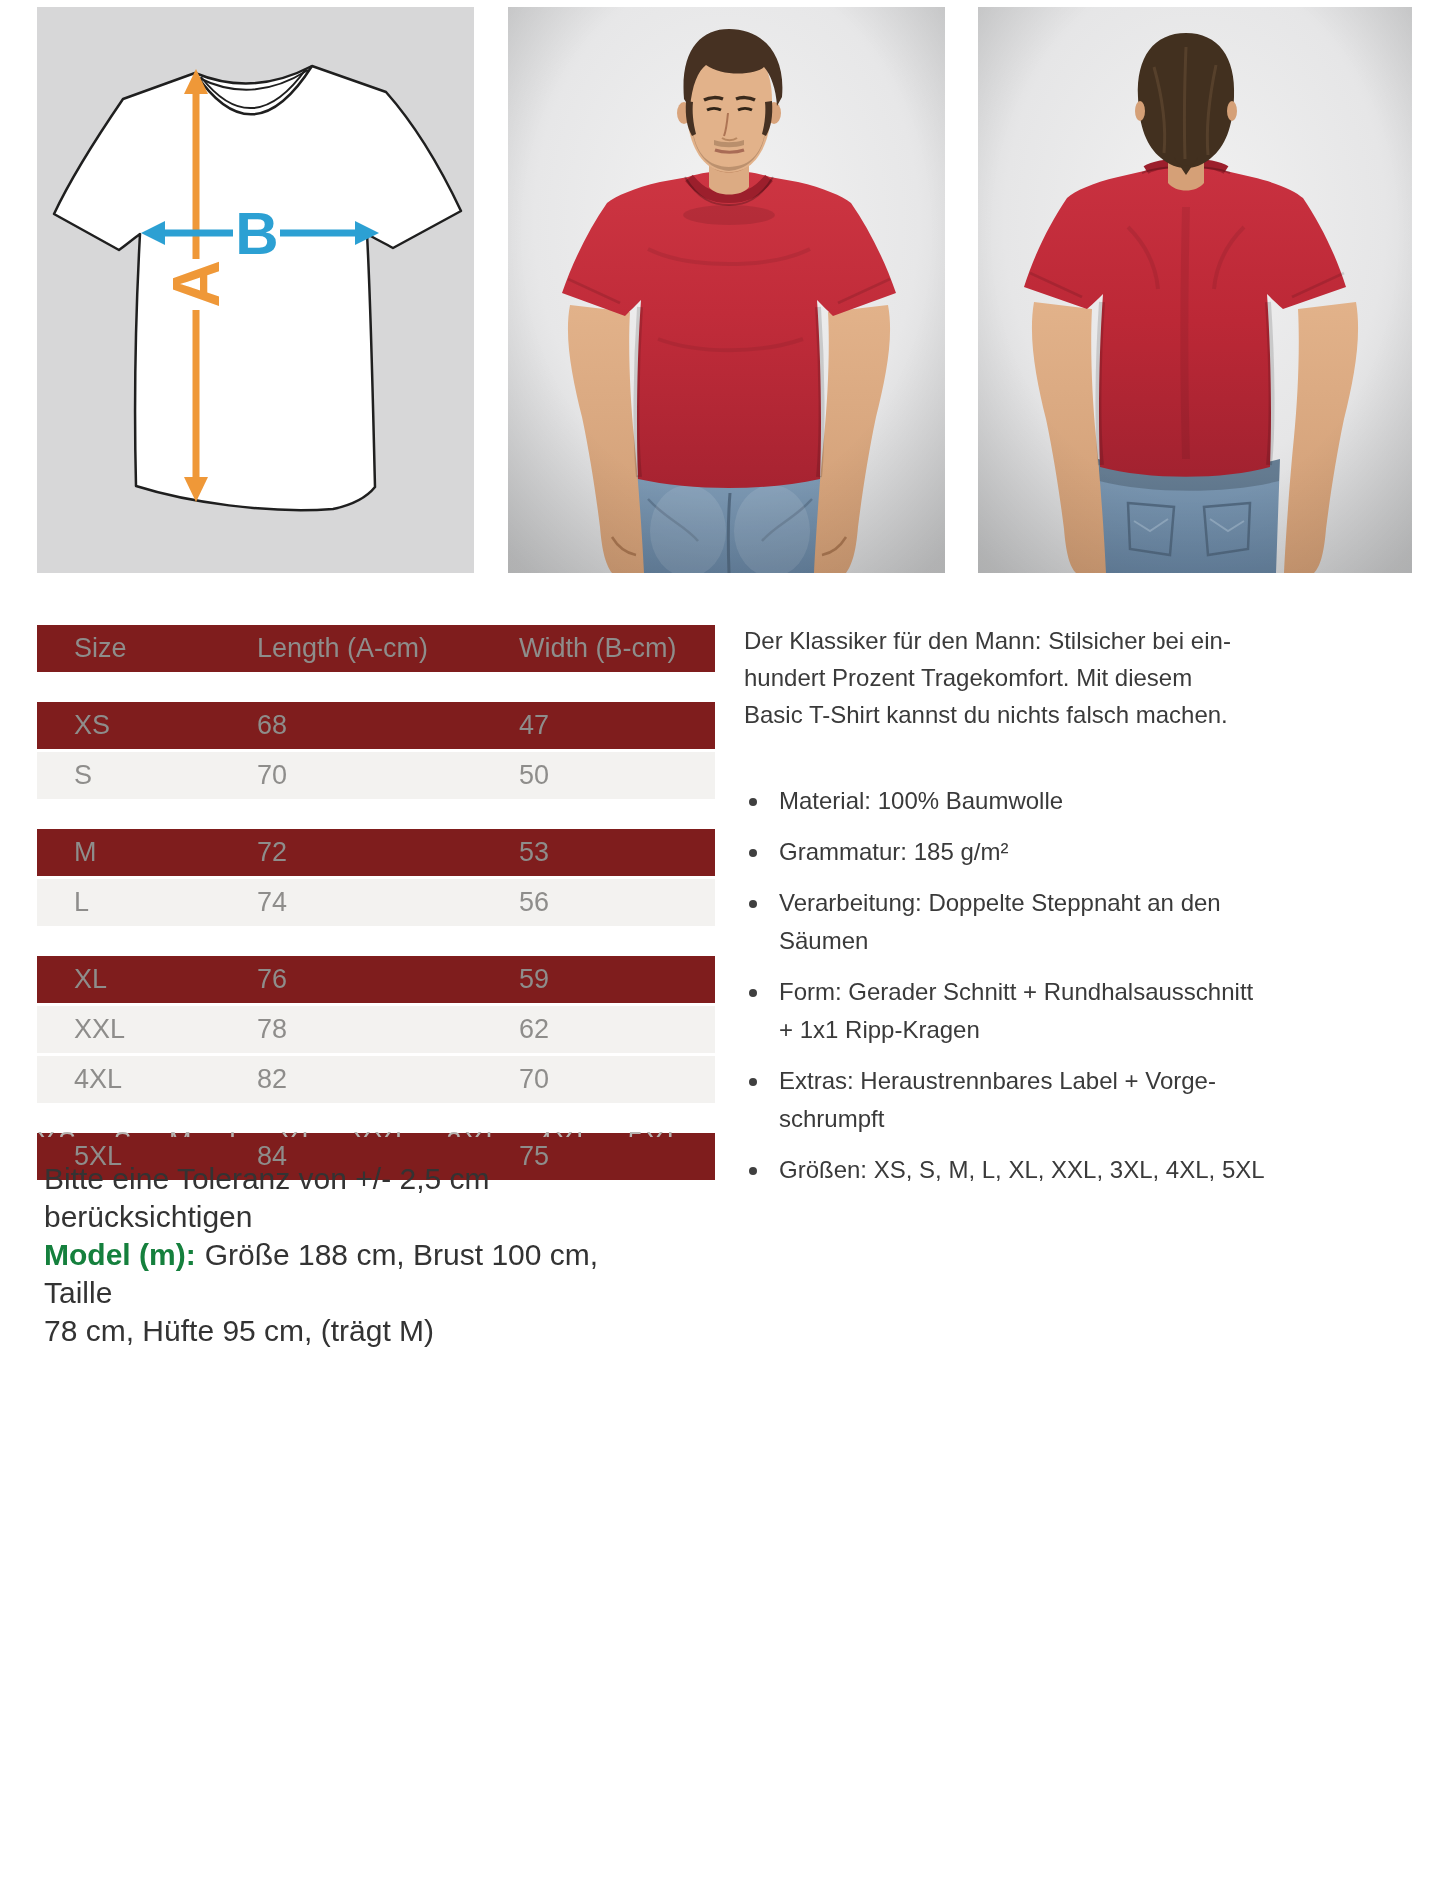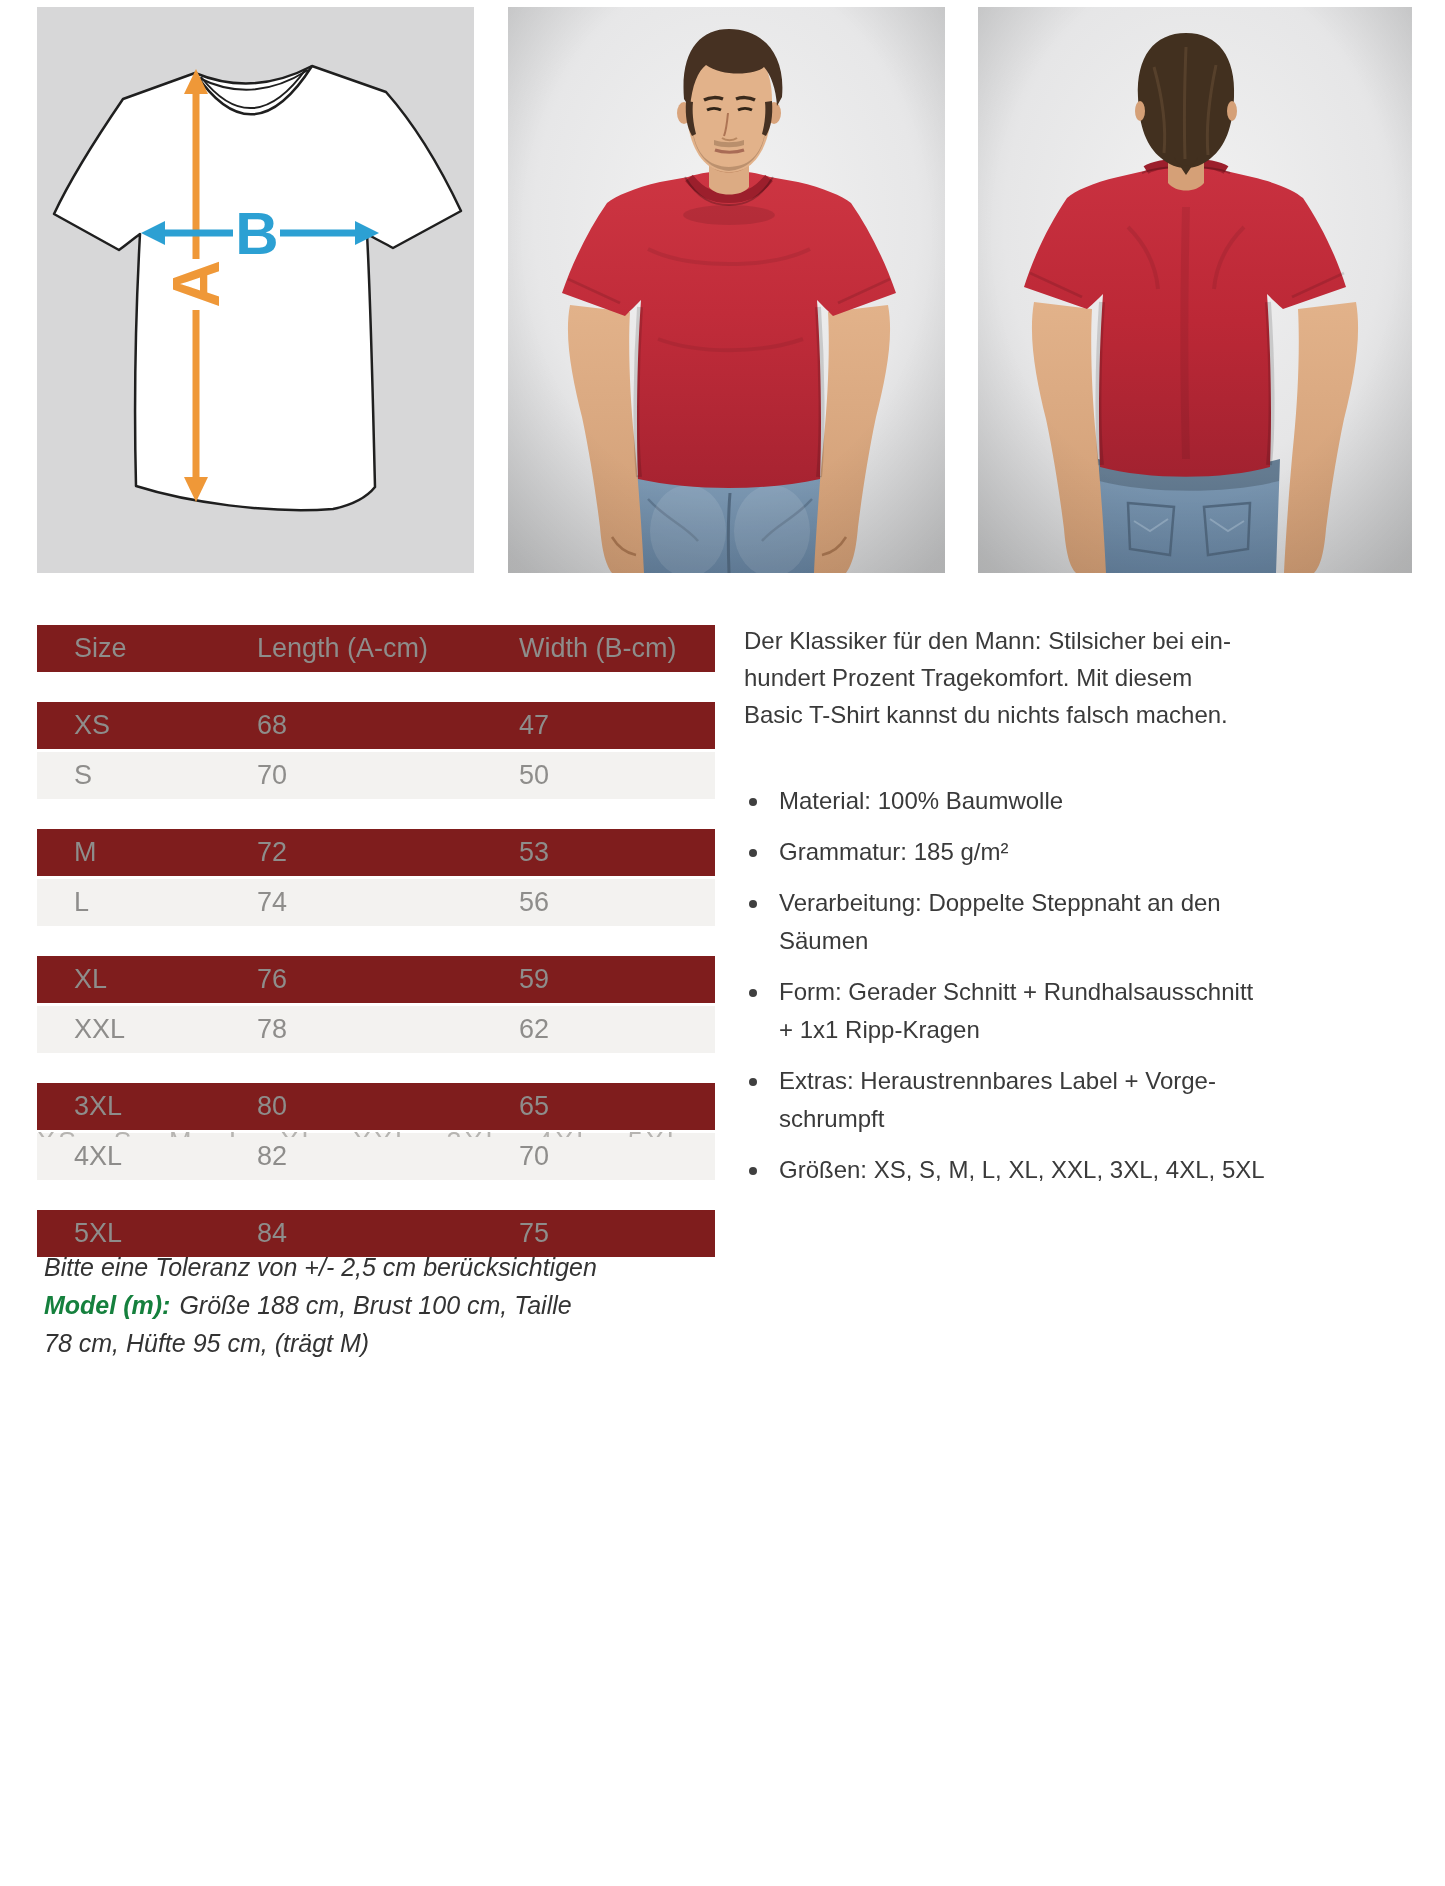--- a/index.html
+++ b/index.html
@@ -21,22 +21,22 @@
   .trow.head{background:#7f1d1d;}
   .trow.dark{background:#7f1d1d;margin-top:30px;}
   .trow.light{background:#f3f2f0;}
 
   
   #clipped-strip{position:absolute;left:37px;top:1127px;width:648px;height:10px;
                  overflow:hidden;color:#b6b4b1;font-size:27px;line-height:30px;
                  letter-spacing:3px;word-spacing:24px;white-space:nowrap;}
 
   
-  #notes{position:absolute;left:44px;top:1248px;width:620px;
-         font-size:25px;line-height:38px;color:#333333;font-style:italic;}
+  #notes{position:absolute;left:44px;top:1160px;width:620px;
+         font-size:30px;line-height:38px;color:#333333;}
   #notes b{font-weight:bold;color:#15803d;margin-right:9px;}
 
   
   #description{position:absolute;left:744px;top:622px;width:692px;
                font-size:24px;color:#3a3a3a;}
   #desc-intro{line-height:37px;white-space:pre-line;}
   #bullet-list{margin-top:49px;}
   .bullet{display:grid;grid-template-columns:35px 1fr;line-height:38px;}
   .bullet + .bullet{margin-top:13px;}
   .dot{width:8px;height:8px;border-radius:50%;background:#3f3f3f;margin-top:16px;margin-left:5px;}
@@ -261,25 +261,20 @@
         <div class="trow dark">
           <span class="td">XL</span>
           <span class="td">76</span>
           <span class="td">59</span>
         </div>
         <div class="trow light">
           <span class="td">XXL</span>
           <span class="td">78</span>
           <span class="td">62</span>
         </div>
-        <div class="trow dark">
-          <span class="td">3XL</span>
-          <span class="td">80</span>
-          <span class="td">65</span>
-        </div>
         <div class="trow light">
           <span class="td">4XL</span>
           <span class="td">82</span>
           <span class="td">70</span>
         </div>
         <div class="trow dark">
           <span class="td">5XL</span>
           <span class="td">84</span>
           <span class="td">75</span>
         </div>

